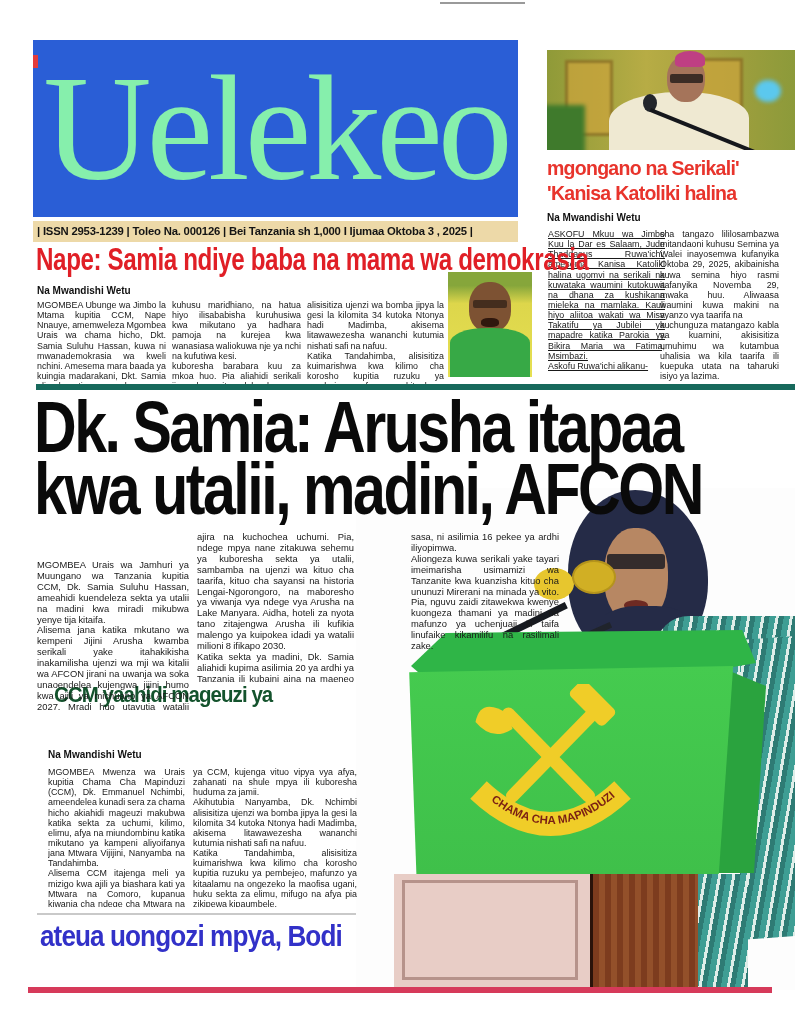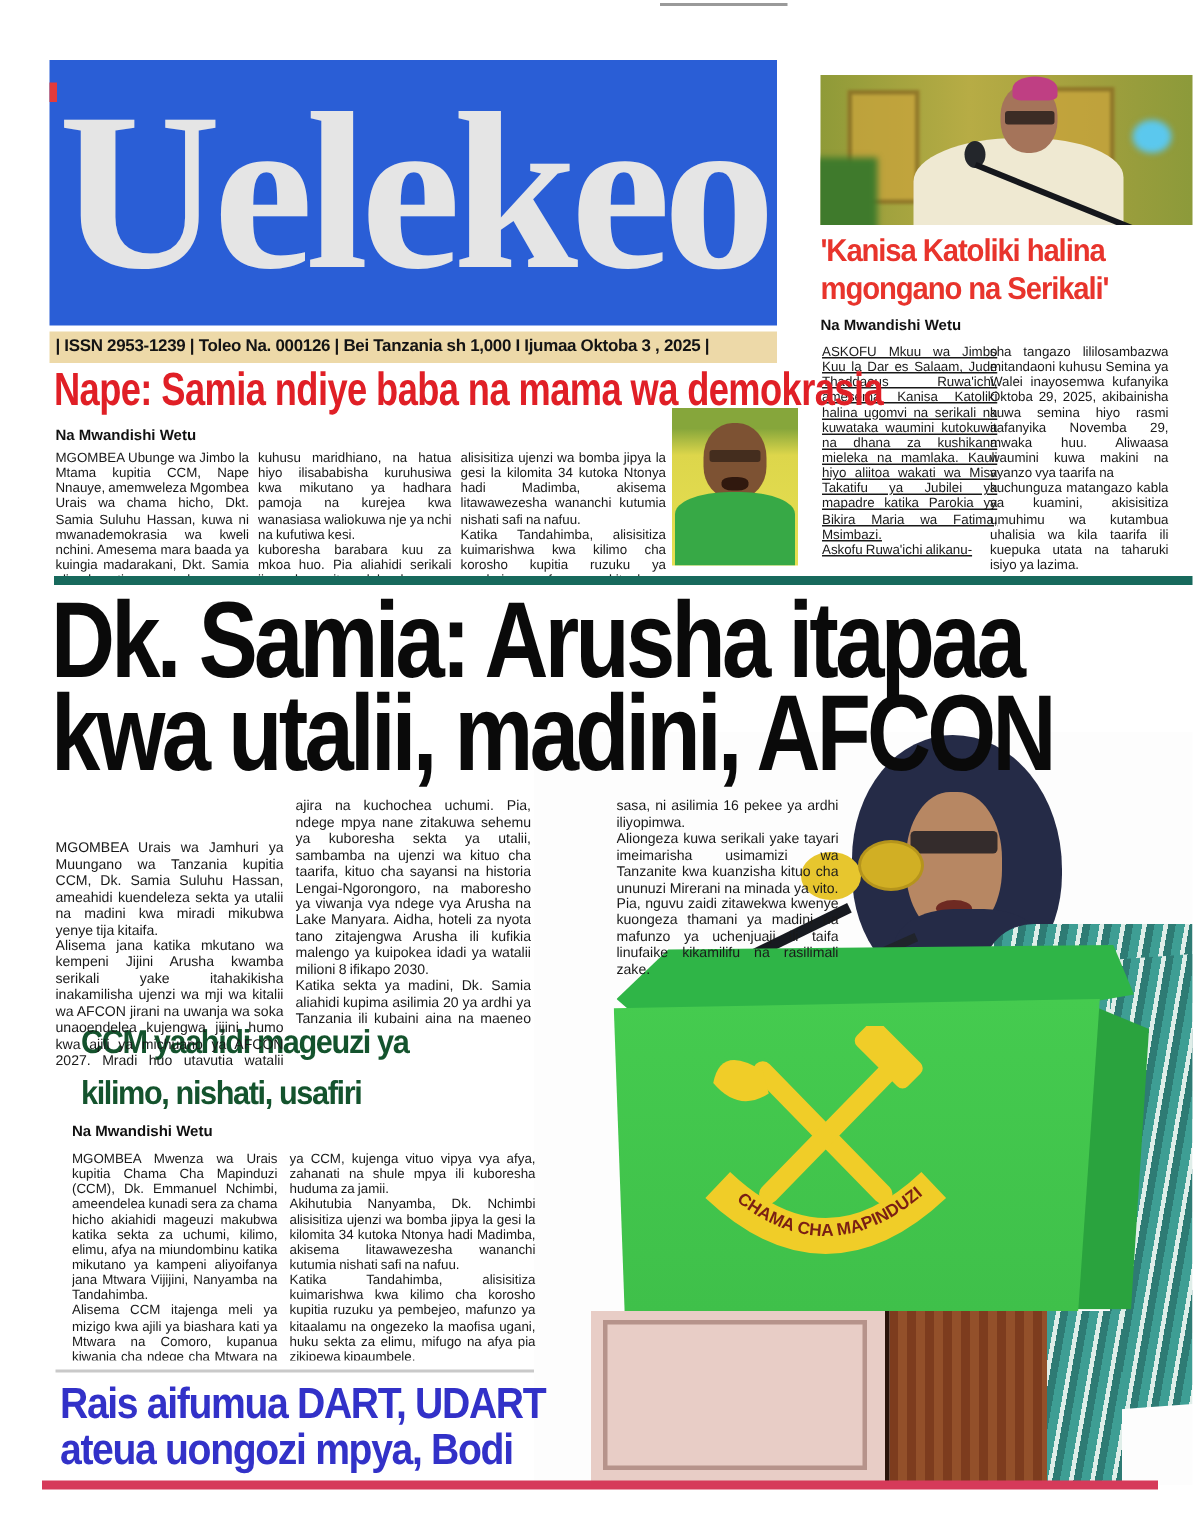--- a/index.html
+++ b/index.html
@@ -2,21 +2,21 @@
 <html><head>
 <meta charset="utf-8">
 <style>
   html,body{margin:0;padding:0;background:#ffffff;}
   #page{position:relative;width:800px;height:1024px;background:#ffffff;overflow:hidden;
         font-family:"Liberation Sans",sans-serif;color:#191919;}
   .abs{position:absolute;}
   
   #masthead{left:33px;top:40px;width:485px;height:177px;background:#2a5ed6;}
   #masthead .title{width:100%;text-align:center;font-family:"Liberation Serif",serif;
-     font-weight:bold;color:#e5e5e5;font-size:150px;line-height:177px;letter-spacing:-5px;}
+     font-weight:normal;color:#86efac;font-size:150px;line-height:177px;letter-spacing:-5px;}
   #mast-notch{left:0;top:15px;width:5px;height:13px;background:#e23b3b;}
   #infobar{left:33px;top:221px;width:485px;height:21px;background:#edd9a8;color:#141414;
      font-size:11.3px;font-weight:bold;line-height:21px;padding-left:4px;white-space:nowrap;overflow:hidden;letter-spacing:-0.2px;box-sizing:border-box;}
   #top-artifact{left:440px;top:2px;width:85px;height:2px;background:#9a9a9a;}
   
   .condense{display:inline-block;transform-origin:left center;white-space:nowrap;}
   #nape-headline{left:36px;top:242px;width:505px;height:38px;color:#e01f26;font-weight:bold;font-size:31px;letter-spacing:-0.5px;}
   #nape-headline .condense{transform:scaleX(0.78);}
   .byline{font-size:10px;font-weight:bold;color:#111;}
   .col{position:absolute;text-align:justify;font-size:8.9px;line-height:1.14;overflow:hidden;white-space:pre-line;word-spacing:-0.4px;}
@@ -98,22 +98,22 @@
     <div class="abs b-blue"></div>
     <div class="abs b-green"></div>
     <div class="abs b-robe"></div>
     <div class="abs b-head"></div>
     <div class="abs b-cap"></div>
     <div class="abs b-glasses"></div>
     <div class="abs b-mic"></div>
     <div class="abs b-boom"></div>
   </div>
   <div id="kanisa-headline" class="abs">
+    <div><span class="condense">mgongano na Serikali'</span></div>
     <div><span class="condense">'Kanisa Katoliki halina</span></div>
-    <div><span class="condense">mgongano na Serikali'</span></div>
   </div>
   <div class="abs byline" style="left:547px;top:212px;">Na Mwandishi Wetu</div>
   <div class="col" style="left:548px;top:229px;width:117px;height:158px;text-decoration:underline;">ASKOFU Mkuu wa Jimbo Kuu la Dar es Salaam, Jude Thaddaeus Ruwa'ichi, amesema Kanisa Katoliki halina ugomvi na serikali na kuwataka waumini kutokuwa na dhana za kushikana mieleka na mamlaka. Kauli hiyo aliitoa wakati wa Misa Takatifu ya Jubilei ya mapadre katika Parokia ya Bikira Maria wa Fatima, Msimbazi.
 Askofu Ruwa'ichi alikanu-</div>
   <div class="col" style="left:660px;top:229px;width:119px;height:158px;">sha tangazo lililosambazwa mitandaoni kuhusu Semina ya Walei inayosemwa kufanyika Oktoba 29, 2025, akibainisha kuwa semina hiyo rasmi itafanyika Novemba 29, mwaka huu. Aliwaasa waumini kuwa makini na vyanzo vya taarifa na
 kuchunguza matangazo kabla ya kuamini, akisisitiza umuhimu wa kutambua uhalisia wa kila taarifa ili kuepuka utata na taharuki isiyo ya lazima.</div>
 
   <div id="nape-headline" class="abs">
     <span class="condense">Nape: Samia ndiye baba na mama wa demokrasia</span>
   </div>
@@ -172,29 +172,27 @@
     </svg>
     <div class="abs base">
       <div class="abs base-frame"></div>
       <div class="abs base-wood"></div>
       <div class="abs garment base-teal"></div>
     </div>
   </div>
 
   <div id="ccm-headline" class="abs">
     <div><span class="condense">CCM yaahidi mageuzi ya</span></div>
-    <div><span class="condense">kilimo, nishati, usafiri</span></div>
   </div>
   <div class="abs byline" style="left:48px;top:749px;z-index:3;">Na Mwandishi Wetu</div>
   <div class="col" style="left:48px;top:767px;width:137px;height:140px;z-index:3;">MGOMBEA Mwenza wa Urais kupitia Chama Cha Mapinduzi (CCM), Dk. Emmanuel Nchimbi, ameendelea kunadi sera za chama hicho akiahidi mageuzi makubwa katika sekta za uchumi, kilimo, elimu, afya na miundombinu katika mikutano ya kampeni aliyoifanya jana Mtwara Vijijini, Nanyamba na Tandahimba.
 Alisema CCM itajenga meli ya mizigo kwa ajili ya biashara kati ya Mtwara na Comoro, kupanua kiwanja cha ndege cha Mtwara na kuboresha barabara kuu za mkoa huo. Pia aliahidi serikali ijayo, kama itaendelea kuwa</div>
   <div class="col" style="left:193px;top:767px;width:164px;height:140px;z-index:3;">ya CCM, kujenga vituo vipya vya afya, zahanati na shule mpya ili kuboresha huduma za jamii.
 Akihutubia Nanyamba, Dk. Nchimbi alisisitiza ujenzi wa bomba jipya la gesi la kilomita 34 kutoka Ntonya hadi Madimba, akisema litawawezesha wananchi kutumia nishati safi na nafuu.
 Katika Tandahimba, alisisitiza kuimarishwa kwa kilimo cha korosho kupitia ruzuku ya pembejeo, mafunzo ya kitaalamu na ongezeko la maofisa ugani, huku sekta za elimu, mifugo na afya pia zikipewa kipaumbele.</div>
 
   <div id="gray-rule" class="abs"></div>
   <div id="bottom-headline" class="abs">
-    <div><span class="condense">Rais aifumua DART, UDART</span></div>
     <div><span class="condense">ateua uongozi mpya, Bodi</span></div>
   </div>
   <div id="red-rule" class="abs"></div>
 
 </div>
 
 </body></html>

